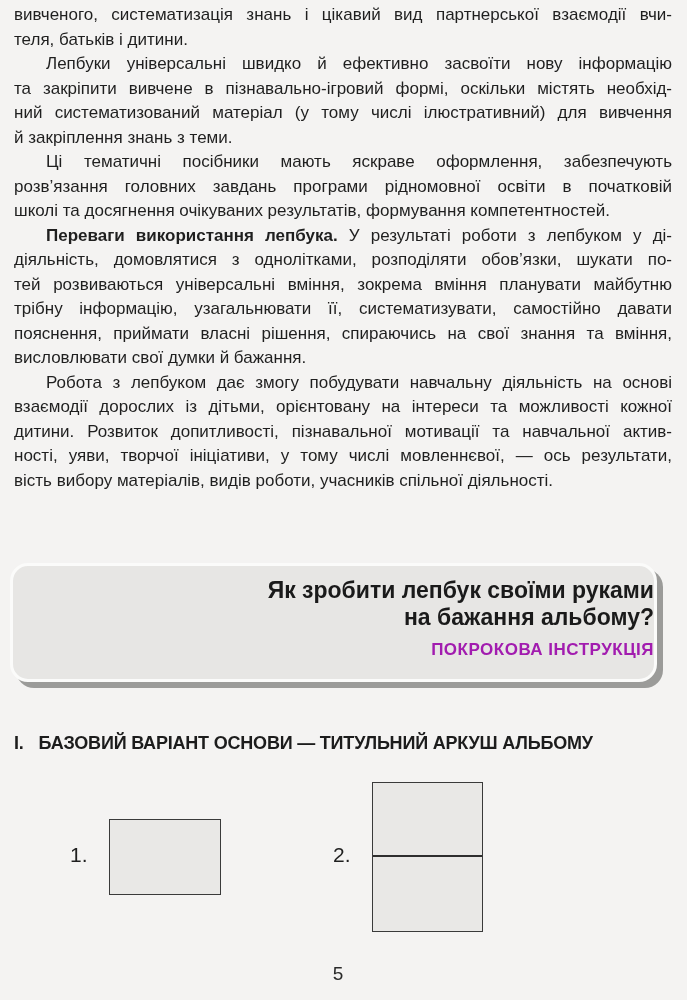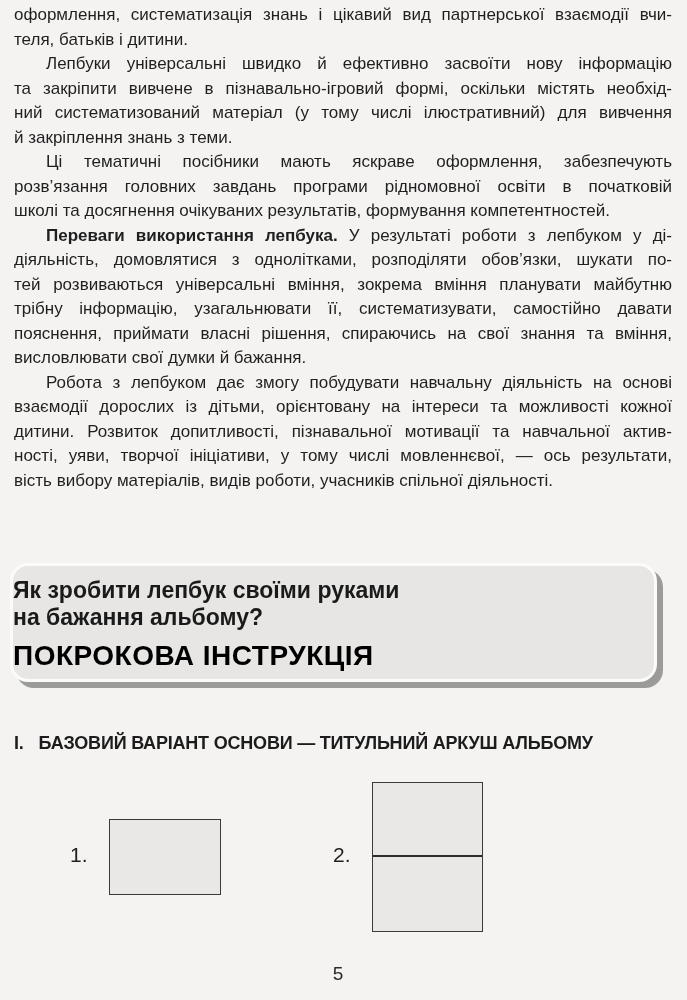--- a/index.html
+++ b/index.html
@@ -37,35 +37,35 @@
     position: absolute;
     left: 10px;
     top: 563px;
     width: 647px;
     height: 119px;
     box-sizing: border-box;
     background: #e7e6e4;
     border: 3px solid #fbfbfa;
     border-radius: 18px;
     box-shadow: 6px 6px 0 #9b9b99;
-    text-align: left;
+    text-align: right;
     padding-top: 11px;
   }
   .callout-title {
     font-size: 23px;
     font-weight: bold;
     line-height: 27px;
     color: #1a1a1a;
   }
   .callout-subtitle {
     margin-top: 9px;
-    font-size: 28px;
+    font-size: 17px;
     font-weight: bold;
     letter-spacing: 0.5px;
-    color: #000000;
+    color: #a21caf;
   }
 
   
   .section-heading {
     position: absolute;
     left: 14px;
     top: 733px;
     width: 660px;
     display: flex;
     gap: 15px;
@@ -109,21 +109,21 @@
     font-size: 19px;
     color: #2a2a2a;
   }
 </style>
 </head>
 <body>
 
 <div class="page">
 
   <div class="body-text" id="body-text">
-      <div class="line"><span>оформлення, систематизація знань і цікавий вид партнерської взаємодії вчи-</span></div>
+      <div class="line"><span>вивченого, систематизація знань і цікавий вид партнерської взаємодії вчи-</span></div>
       <div class="line last"><span>теля, батьків і дитини.</span></div>
       <div class="line indent"><span>Лепбуки універсальні швидко й ефективно засвоїти нову інформацію</span></div>
       <div class="line"><span>та закріпити вивчене в пізнавально-ігровий формі, оскільки містять необхід-</span></div>
       <div class="line"><span>ний систематизований матеріал (у тому числі ілюстративний) для вивчення</span></div>
       <div class="line last"><span>й закріплення знань з теми.</span></div>
       <div class="line indent"><span>Ці тематичні посібники мають яскраве оформлення, забезпечують</span></div>
       <div class="line"><span>розв’язання головних завдань програми рідномовної освіти в початковій</span></div>
       <div class="line last"><span>школі та досягнення очікуваних результатів, формування компетентностей.</span></div>
       <div class="line indent"><span class="bold">Переваги використання лепбука.</span><span> У результаті роботи з лепбуком у ді-</span></div>
       <div class="line"><span>діяльність, домовлятися з однолітками, розподіляти обов’язки, шукати по-</span></div>

